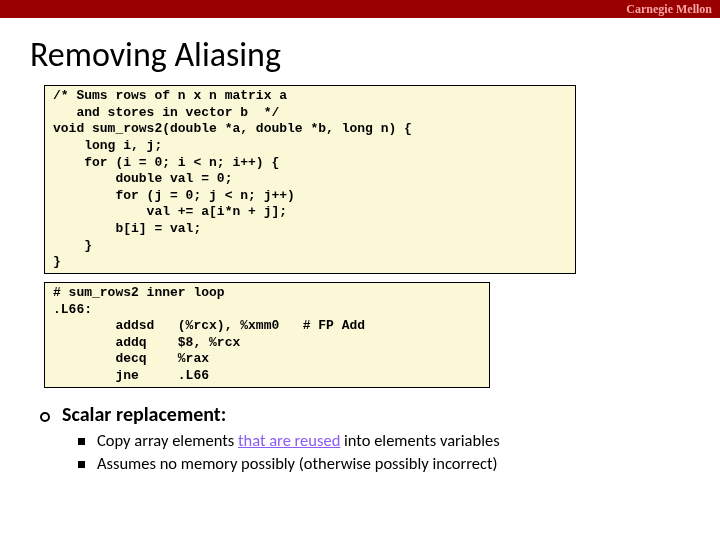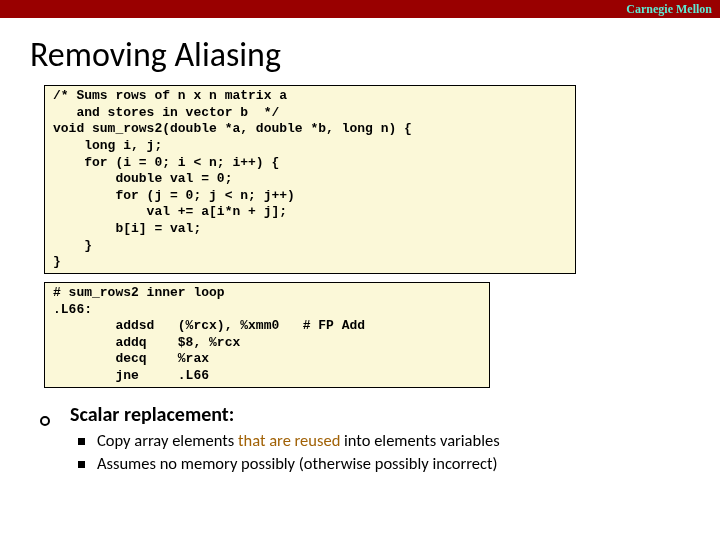--- a/index.html
+++ b/index.html
@@ -1,31 +1,31 @@
 <!DOCTYPE html>
 <html><head>
 <meta charset="utf-8">
 <style>
   * { box-sizing: border-box; margin: 0; padding: 0; }
   html, body { width: 720px; height: 540px; font-family: Calibri, Arial, sans-serif; background: #fff; }
   .slide { width: 720px; height: 540px; position: relative; }
   .topbar { width: 100%; height: 18px; background: #990000; display: flex; justify-content: flex-end; align-items: center; padding-right: 8px; }
-  .brand { color: #5eead4; font-weight: bold; font-size: 12px; font-family: Georgia, 'Times New Roman', serif; }
+  .brand { color: #fca5a5; font-weight: bold; font-size: 12px; font-family: Georgia, 'Times New Roman', serif; }
   .title { font-size: 34px; font-weight: normal; margin: 16px 0 10px 30px; color: #000; }
   .codebox { margin: 0 0 8px 44px; border: 1.5px solid #000; background: #fbf8d8; padding: 2px 8px; font-family: 'Courier New', monospace; font-size: 13px; font-weight: bold; line-height: 1.28; white-space: pre; color: #000; }
   .codebox.c-src { width: 532px; }
   .codebox.asm { width: 446px; }
   .bullets { margin: 14px 0 0 34px; }
-  .b1 { display: flex; align-items: flex-end; margin-bottom: 4px; gap: 8px; }
+  .b1 { display: flex; align-items: center; margin-bottom: 4px; }
   .circ { width: 10px; height: 10px; border: 2px solid #000; border-radius: 50%; margin: 6px 12px 0 6px; flex: none; }
   .b1-text { font-size: 20px; font-weight: bold; }
   .b2 { display: flex; align-items: flex-start; margin: 3px 0 0 44px; }
   .sq { width: 7px; height: 7px; background: #000; margin: 8px 12px 0 0; flex: none; }
   .b2-text { font-size: 16.5px; color: #000; }
-  .hl { color: #a16207; }
+  .hl { color: #8b5cf6; text-decoration: underline; }
 </style>
 </head>
 <body>
 
 <div class="slide">
   <div class="topbar">
     <span class="brand">Carnegie Mellon</span>
   </div>
 
   <h1 class="title">Removing Aliasing</h1>

